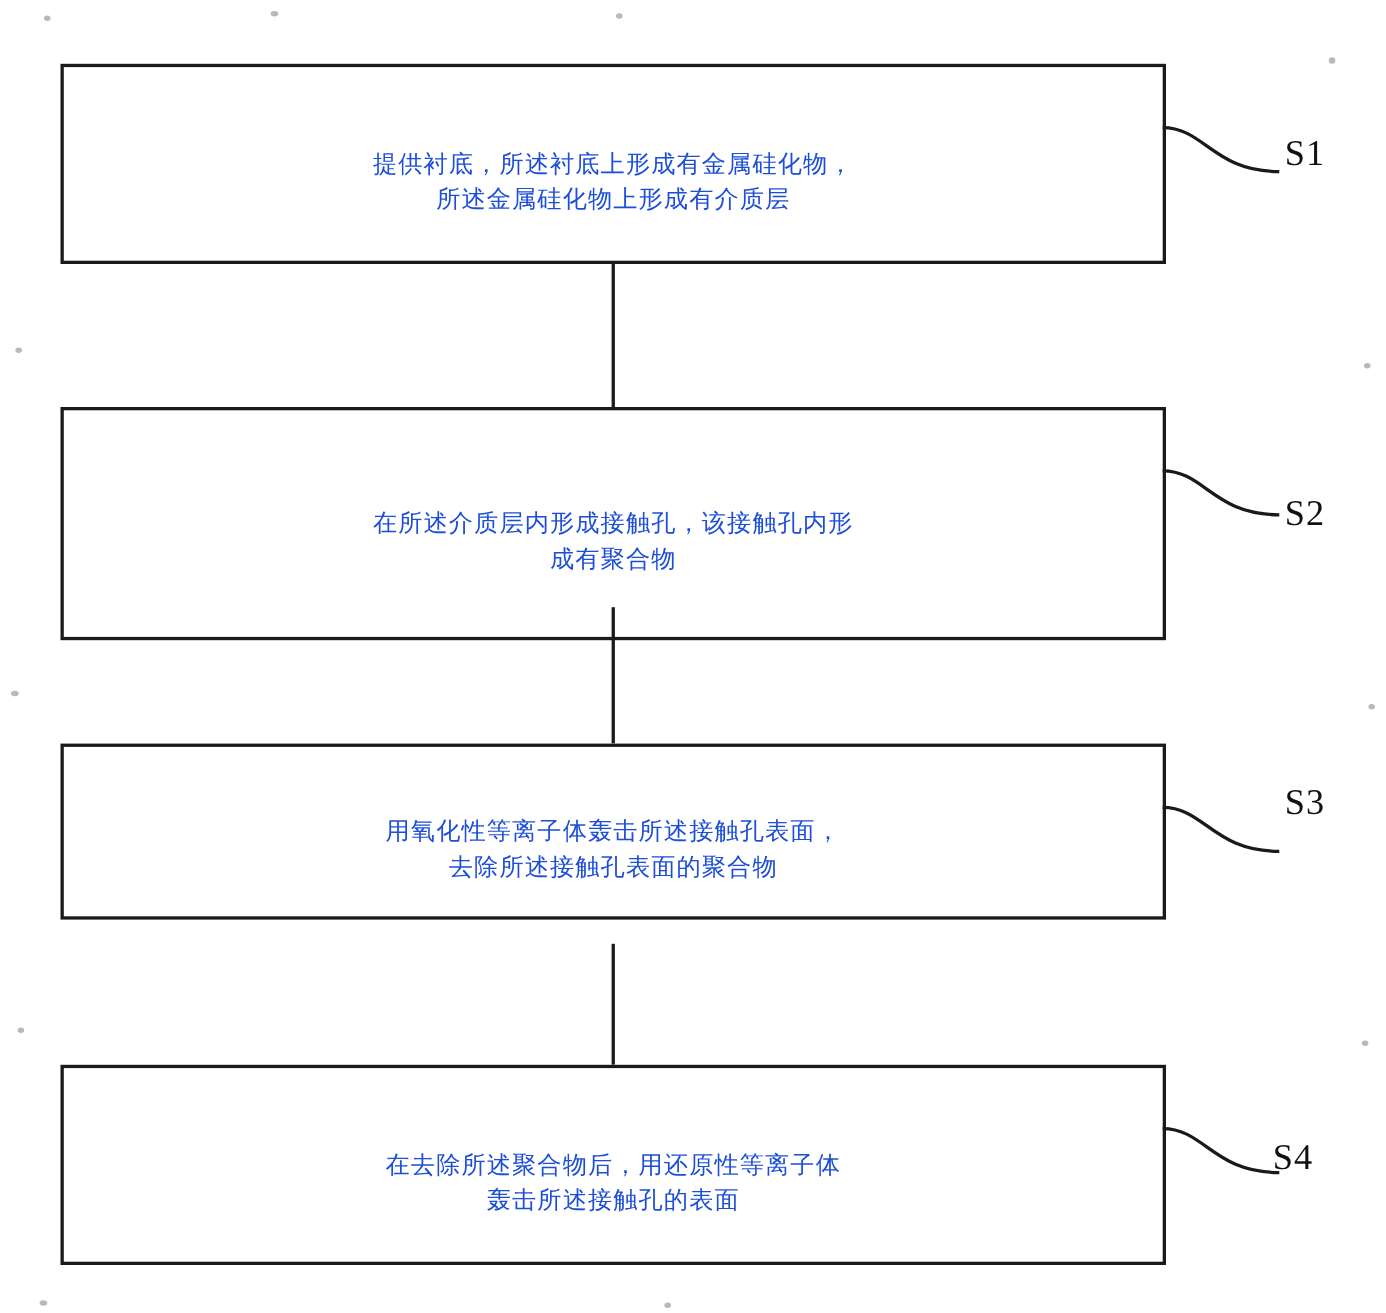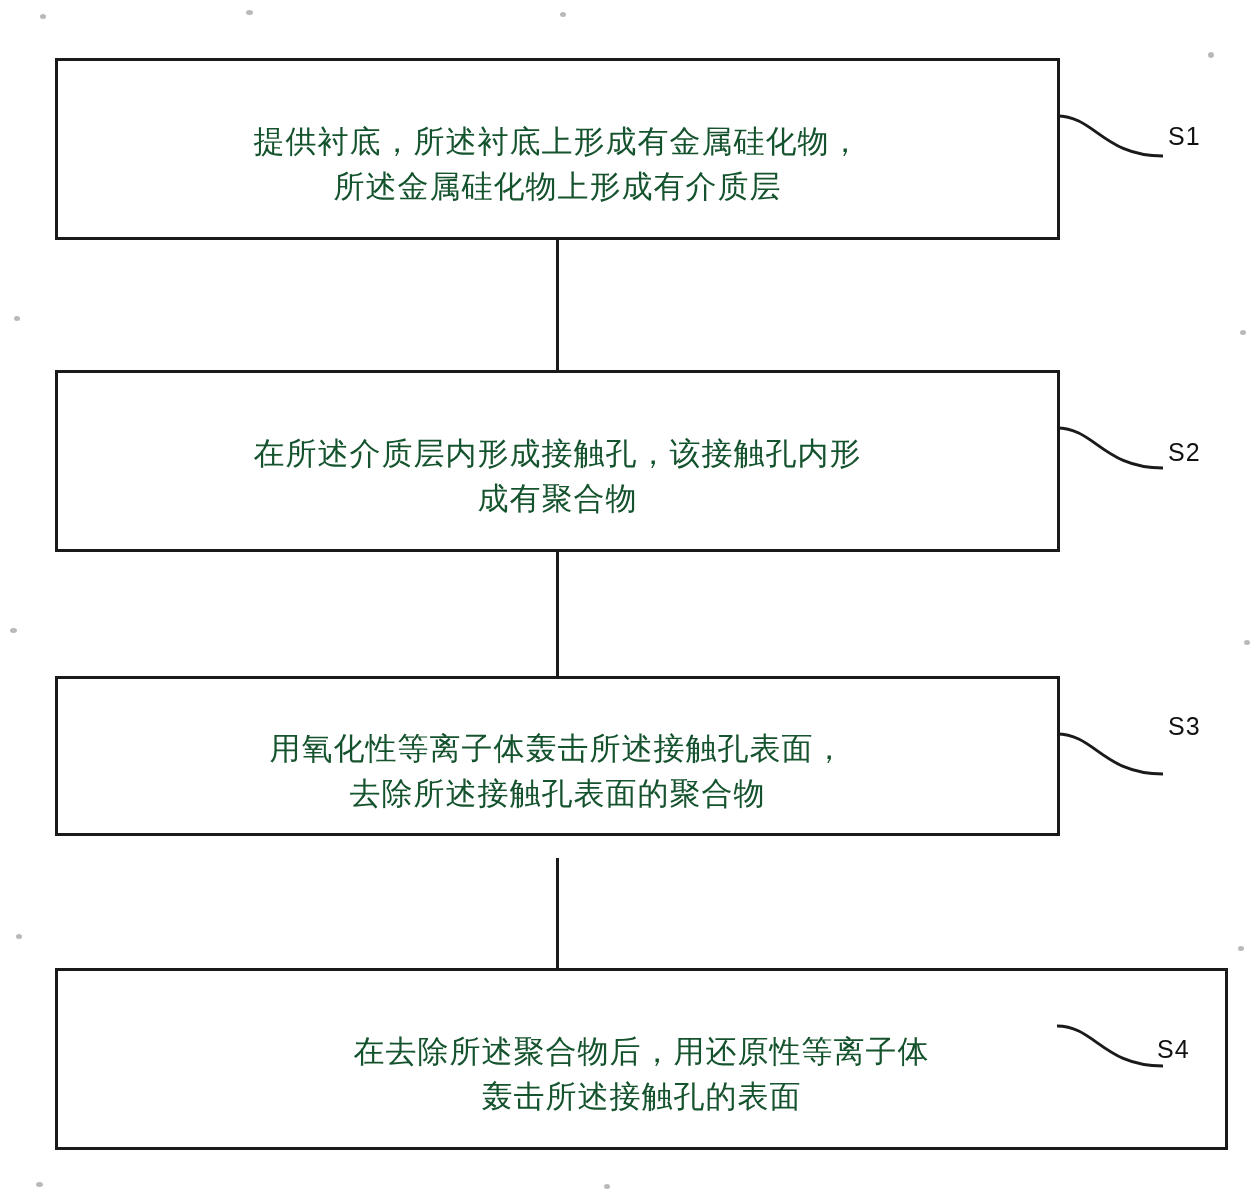--- a/index.html
+++ b/index.html
@@ -23,60 +23,60 @@
     box-sizing: border-box;
     border: 3px solid #1a1a1a;
     background: #ffffff;
     display: flex;
     align-items: center;
     justify-content: center;
     text-align: center;
     padding: 10px 28px;
   }
   .step-text {
-    font-size: 31px;
+    font-size: 22px;
     line-height: 1.45;
-    color: #14532d;
+    color: #1d4ed8;
     letter-spacing: 1px;
     white-space: pre-line;
     font-family: "Liberation Sans", sans-serif;
     margin-top: 31px;
   }
   .step-label {
     position: absolute;
-    font-size: 25px;
+    font-size: 33px;
     color: #111111;
-    font-family: Liberation Sans, sans-serif;
+    font-family: Liberation Serif, serif;
     letter-spacing: 1px;
   }
   .connector {
     position: absolute;
     width: 3px;
     background: #1a1a1a;
   }
   .leader {
     position: absolute;
   }
   
   #box-s1 { left: 55px;  top: 58px;   width: 1005px; height: 182px; }
-  #box-s2 { left: 55px;  top: 370px;  width: 1005px; height: 182px; }
+  #box-s2 { left: 55px;  top: 370px;  width: 1005px; height: 212px; }
   #box-s3 { left: 55px;  top: 676px;  width: 1005px; height: 160px; }
-  #box-s4 { left: 55px;  top: 968px;  width: 1173px; height: 182px; }
+  #box-s4 { left: 55px;  top: 968px;  width: 1005px; height: 182px; }
 
   #conn-1-2 { left: 556px; top: 240px; height: 130px; }
   #conn-2-3 { left: 556px; top: 552px; height: 124px; }
   #conn-3-4 { left: 556px; top: 858px; height: 110px; }
 
   #leader-s1 { left: 1055px; top: 112px; width: 110px; height: 62px; }
   #leader-s2 { left: 1055px; top: 424px; width: 110px; height: 62px; }
   #leader-s3 { left: 1055px; top: 730px; width: 110px; height: 62px; }
   #leader-s4 { left: 1055px; top: 1022px; width: 110px; height: 62px; }
 
   #label-s1 { left: 1168px; top: 122px; }
-  #label-s2 { left: 1168px; top: 438px; }
+  #label-s2 { left: 1168px; top: 449px; }
   #label-s3 { left: 1168px; top: 712px; }
   #label-s4 { left: 1157px; top: 1035px; }
 
   .speck {
     position: absolute;
     background: #b9b9b9;
     border-radius: 50%;
   }
 </style>
 </head>

